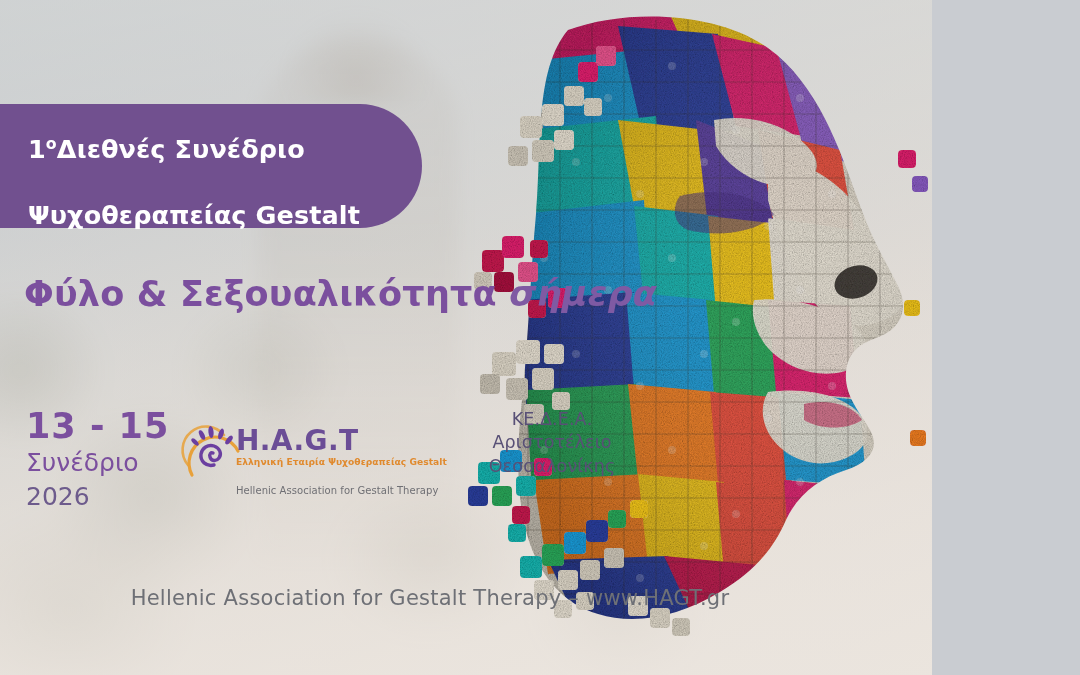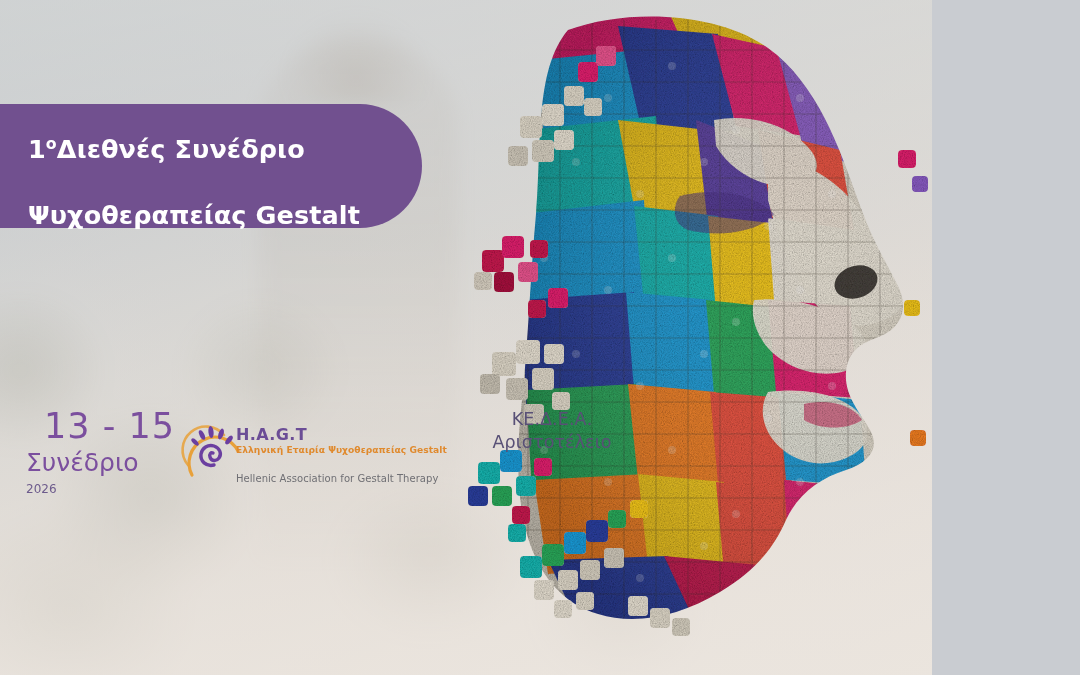--- a/index.html
+++ b/index.html
@@ -68,30 +68,30 @@
   }
   .h-main .ital{font-style:italic;font-weight:700;color:#7f5aa3;}
   .h-sub{
     margin-top:11px;font-size:19.5px;color:#6b6486;letter-spacing:.1px;
     line-height:1.15;white-space:nowrap;
   }
   .h-sub .b{font-weight:700;color:#5c4f7d;}
 
   
   .date{position:absolute;left:26px;top:409px;color:#7b4f9e;}
-  .date-range{font-size:35px;font-weight:400;letter-spacing:1px;line-height:1;margin-left:18px;}
+  .date-range{font-size:35px;font-weight:700;letter-spacing:1px;line-height:1;}
   .date-month{font-size:25px;font-weight:400;line-height:1.22;margin-top:4px;}
-  .date-year{font-size:12px;font-weight:400;line-height:1.2;margin-top:3px;color:#6d5b8c;}
+  .date-year{font-size:25px;font-weight:400;line-height:1.2;margin-top:3px;color:#6d5b8c;}
 
   
   .logo{position:absolute;left:180px;top:421px;width:262px;height:70px;}
   .logo-mark{position:absolute;left:0;top:0;width:66px;height:66px;}
   .logo-txt{position:absolute;left:56px;top:6px;}
   .logo-title{
-    font-size:16px;font-weight:700;color:#6b4d96;letter-spacing:.4px;line-height:1;
+    font-size:28px;font-weight:700;color:#6b4d96;letter-spacing:.4px;line-height:1;
   }
   .logo-gr{
     font-size:9.1px;font-weight:700;color:#e08a2e;letter-spacing:.05px;
     line-height:1.15;margin-top:2px;white-space:nowrap;
   }
   .logo-en{
     font-size:10px;font-weight:400;color:#6f6f74;letter-spacing:.05px;
     line-height:1.15;margin-top:18px;white-space:nowrap;
   }
 
@@ -321,20 +321,21 @@
   </div>
 
   <div class="banner">
     <div class="banner-text">
       <span>1</span><sup>ο</sup><span>Διεθνές Συνέδριο</span><br>
       <span>Ψυχοθεραπείας Gestalt</span>
     </div>
   </div>
 
   <div class="headline">
+    <div class="h-main"><span>Φύλο &amp; Σεξουαλικότητα </span><span class="ital">σήμερα</span></div>
   </div>
 
   <div class="date">
     <div class="date-range">13 - 15</div>
     <div class="date-month">Συνέδριο</div>
     <div class="date-year">2026</div>
   </div>
 
   <div class="logo">
     <div class="logo-mark">
@@ -354,16 +355,18 @@
     <div class="logo-txt">
       <div class="logo-title">H.A.G.T</div>
       <div class="logo-gr">Ελληνική Εταιρία Ψυχοθεραπείας Gestalt</div>
       <div class="logo-en">Hellenic Association for Gestalt Therapy</div>
     </div>
   </div>
 
   <div class="venue">
     <div>ΚΕ.Δ.Ε.Α.</div>
     <div>Αριστοτέλειο</div>
-  </div>
-
+    <div>Θεσσαλονίκης</div>
+  </div>
+
+  <div class="footer">Hellenic Association for Gestalt Therapy – www.HAGT.gr</div>
 
 </div>
 
 </body></html>

